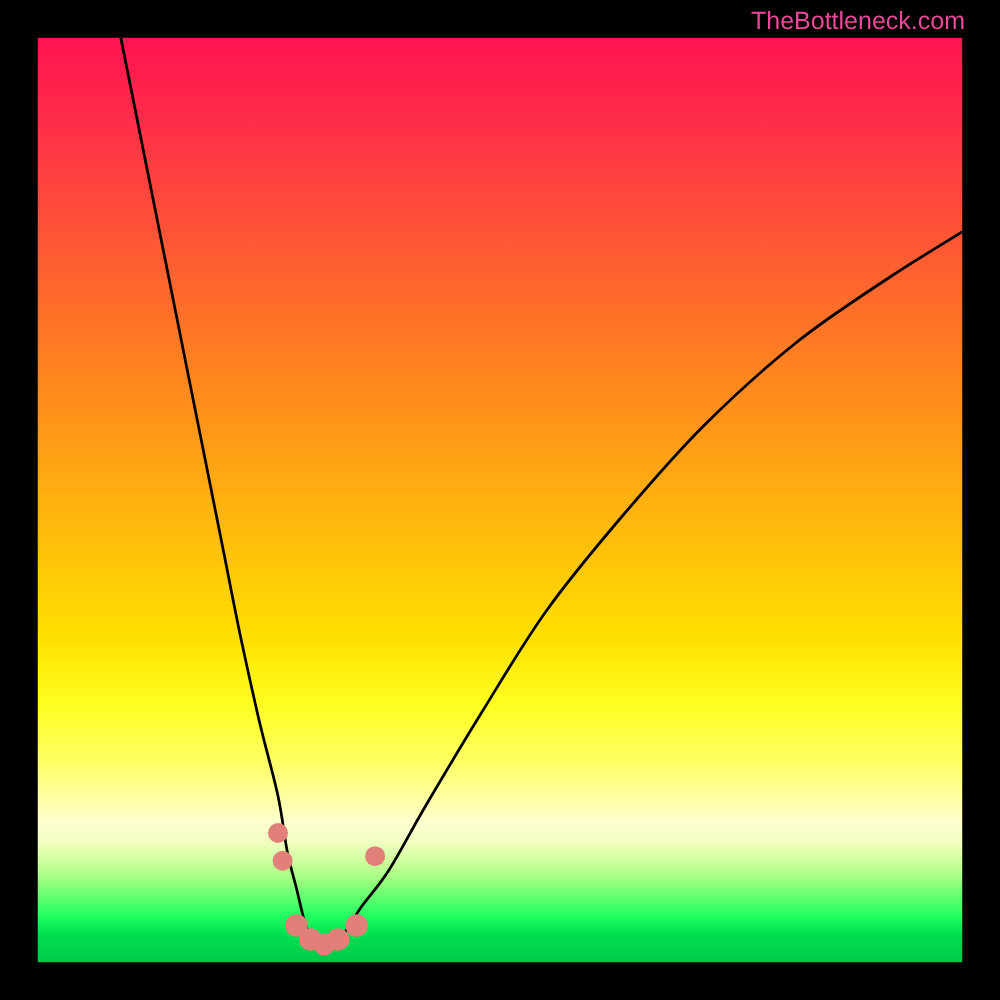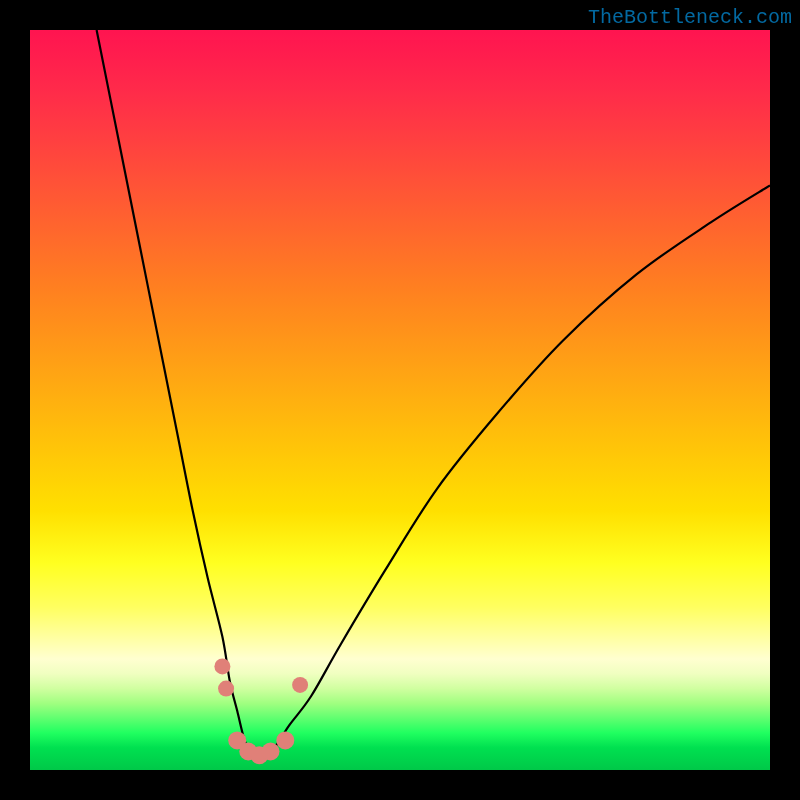--- a/index.html
+++ b/index.html
@@ -7,26 +7,25 @@
     padding: 0;
     width: 800px;
     height: 800px;
     background: #000;
     position: relative;
     font-family: Arial, sans-serif;
   }
   .watermark {
     position: absolute;
     top: 6px;
-    right: 8px;
-    color: #0369a1;
+    right: 28px;
+    color: #ec4899;
     font-size: 20px;
     font-weight: 500;
     z-index: 10;
-    font-family: Liberation Mono, monospace;
   }
   .plot-area {
     position: absolute;
     left: 30px;
     top: 30px;
     width: 740px;
     height: 740px;
     overflow: hidden;
   }
   .gradient-bg {

